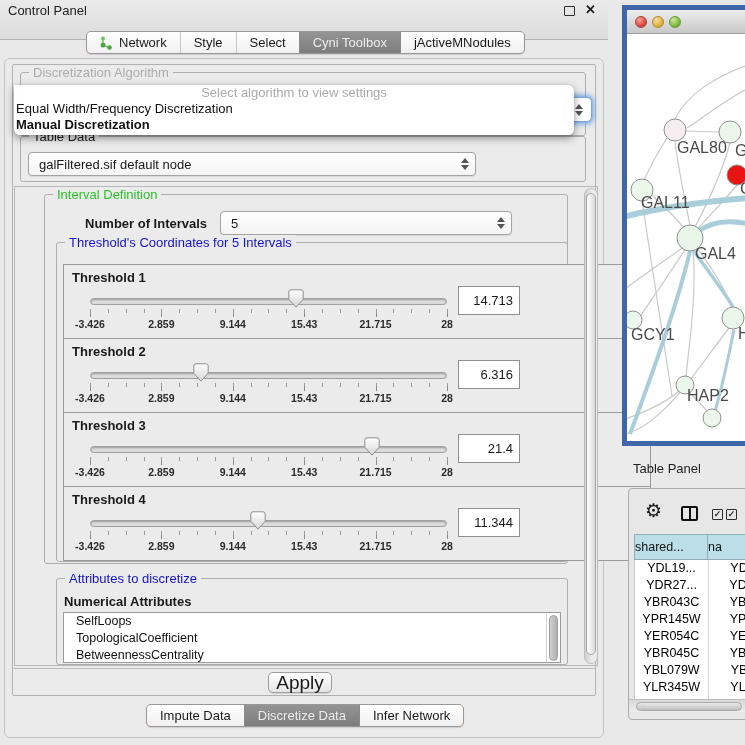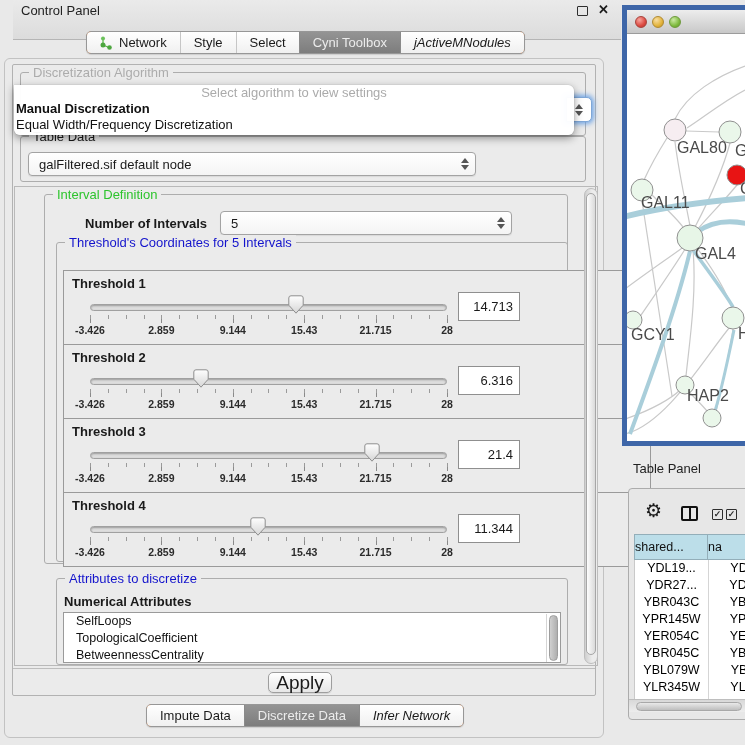--- a/index.html
+++ b/index.html
@@ -8,35 +8,35 @@
     position:relative; overflow:hidden;
     background:#E9E9E9;
     font-family:"Liberation Sans", sans-serif;
     color:#1A1A1A;
     -webkit-font-smoothing:antialiased;
   }
   .abs { position:absolute; }
 
   
   #cp-titlebar { left:0; top:0; width:608px; height:40px;
-    background:linear-gradient(#EAEAEA,#DCDCDC); border-bottom:1px solid #B5B5B5;margin-left:13px; }
+    background:linear-gradient(#EAEAEA,#DCDCDC); border-bottom:1px solid #B5B5B5; }
   #cp-title { position:absolute; left:8px; top:3px; font-size:13px; color:#222; }
   #float-icon { position:absolute; right:33px; top:6px; width:11px; height:10px;
     border:1.5px solid #2E2E2E; border-radius:1px; background:transparent; }
   #close-icon { position:absolute; right:12px; top:2px; font-size:13px; font-weight:bold; color:#1B1B1B; }
 
   
   .segctl { display:flex; height:23px; border:1px solid #979797; border-radius:5px;
     background:#f97316; overflow:hidden; box-shadow:0 1px 1px rgba(0,0,0,0.12); }
   .seg { display:flex; align-items:center; padding:0 13px; font-size:13px;
     background:linear-gradient(#FFFFFF,#F0F0F0); color:#1A1A1A; cursor:default; white-space:nowrap; }
   .seg + .seg { border-left:1px solid #C6C6C6; }
   .seg.active { background:linear-gradient(#949494,#7D7D7D); color:#ECECEC;
     border-left:1px solid #8A8A8A; }
-  .seg.active + .seg { border-left:1px solid #8A8A8A;font-style:italic; }
+  .seg.active + .seg { border-left:1px solid #8A8A8A; }
   #top-tabs { left:86px; top:31px; }
   #bottom-tabs { left:146px; top:704px; }
   .neticon { margin-right:6px; display:inline-block; }
 
   
   #outer-wrap { left:4px; top:58px; width:600px; height:680px;
     border:1px solid #C2C2C2; border-radius:6px; background:#EAEAEA; }
   #inner-pane { left:12px; top:64px; width:584px; height:632px;
     border:1px solid #B2B2B2; border-radius:2px; background:#EBEBEB; }
   .group { position:absolute; border:1px solid #ADADAD; border-radius:3px; background:transparent; }
@@ -76,21 +76,21 @@
   #scrollpane { left:14px; top:186px; width:584px; height:480px; }
   .vsb-track { position:absolute; background:linear-gradient(90deg,#CFCFCF,#ECECEC 60%);
     border:1px solid #BDBDBD; border-radius:7px; }
   .vsb-thumb { position:absolute; background:linear-gradient(90deg,#FDFDFD,#DADADA);
     border:1px solid #A6A6A6; border-radius:6px; }
 
   
   .blabel { position:absolute; font-size:13px; font-weight:bold; color:#1A1A1A; }
 
   
-  #thr-list { left:63px; top:270px; width:588px; height:297px;
+  #thr-list { left:63px; top:264px; width:588px; height:297px;
     border:1px solid #9A9A9A; background:#EBEBEB; }
   .thr-row { position:relative; height:74px; border-bottom:1px solid #9A9A9A; }
   .thr-row:last-child { border-bottom:none; }
   .thr-label { position:absolute; left:8px; top:5px; font-size:13px; font-weight:bold; }
   .thr-track { position:absolute; left:26px; top:33px; width:357px; height:7px;
     border:1px solid #A0A0A0; border-radius:4px; background:#DDDDDD;
     box-shadow:inset 0 1px 2px rgba(0,0,0,0.3); }
   .thr-thumb { position:absolute; top:24px; width:16px; height:19px; }
   .ticks-major { position:absolute; left:26px; top:44px; width:359px; height:8px;
     background:repeating-linear-gradient(90deg,#8A8A8A 0 1px,transparent 1px 71.4px); }
@@ -201,22 +201,22 @@
 <div class="abs" id="combo-focus-stub">
   <span class="stepper">
       <i class="up"></i>
       <i class="dn"></i>
     </span>
 </div>
 
 <div class="abs" id="algo-popup">
   <div id="popup-placeholder">Select algorithm to view settings</div>
   <div id="popup-options">
+      <div class="popup-opt">Equal Width/Frequency Discretization</div>
       <div class="popup-opt bold">Manual Discretization</div>
-      <div class="popup-opt">Equal Width/Frequency Discretization</div>
     </div>
 </div>
 
 <div class="group" style="left:20px; top:136px; width:566px; height:46px;">
   <span class="group-title gt-black">Table Data</span>
 </div>
 <div class="combo" style="left:28px; top:152px; width:448px; height:24px;">
   <span>galFiltered.sif default node</span>
   <span class="stepper">
       <i class="up"></i>

